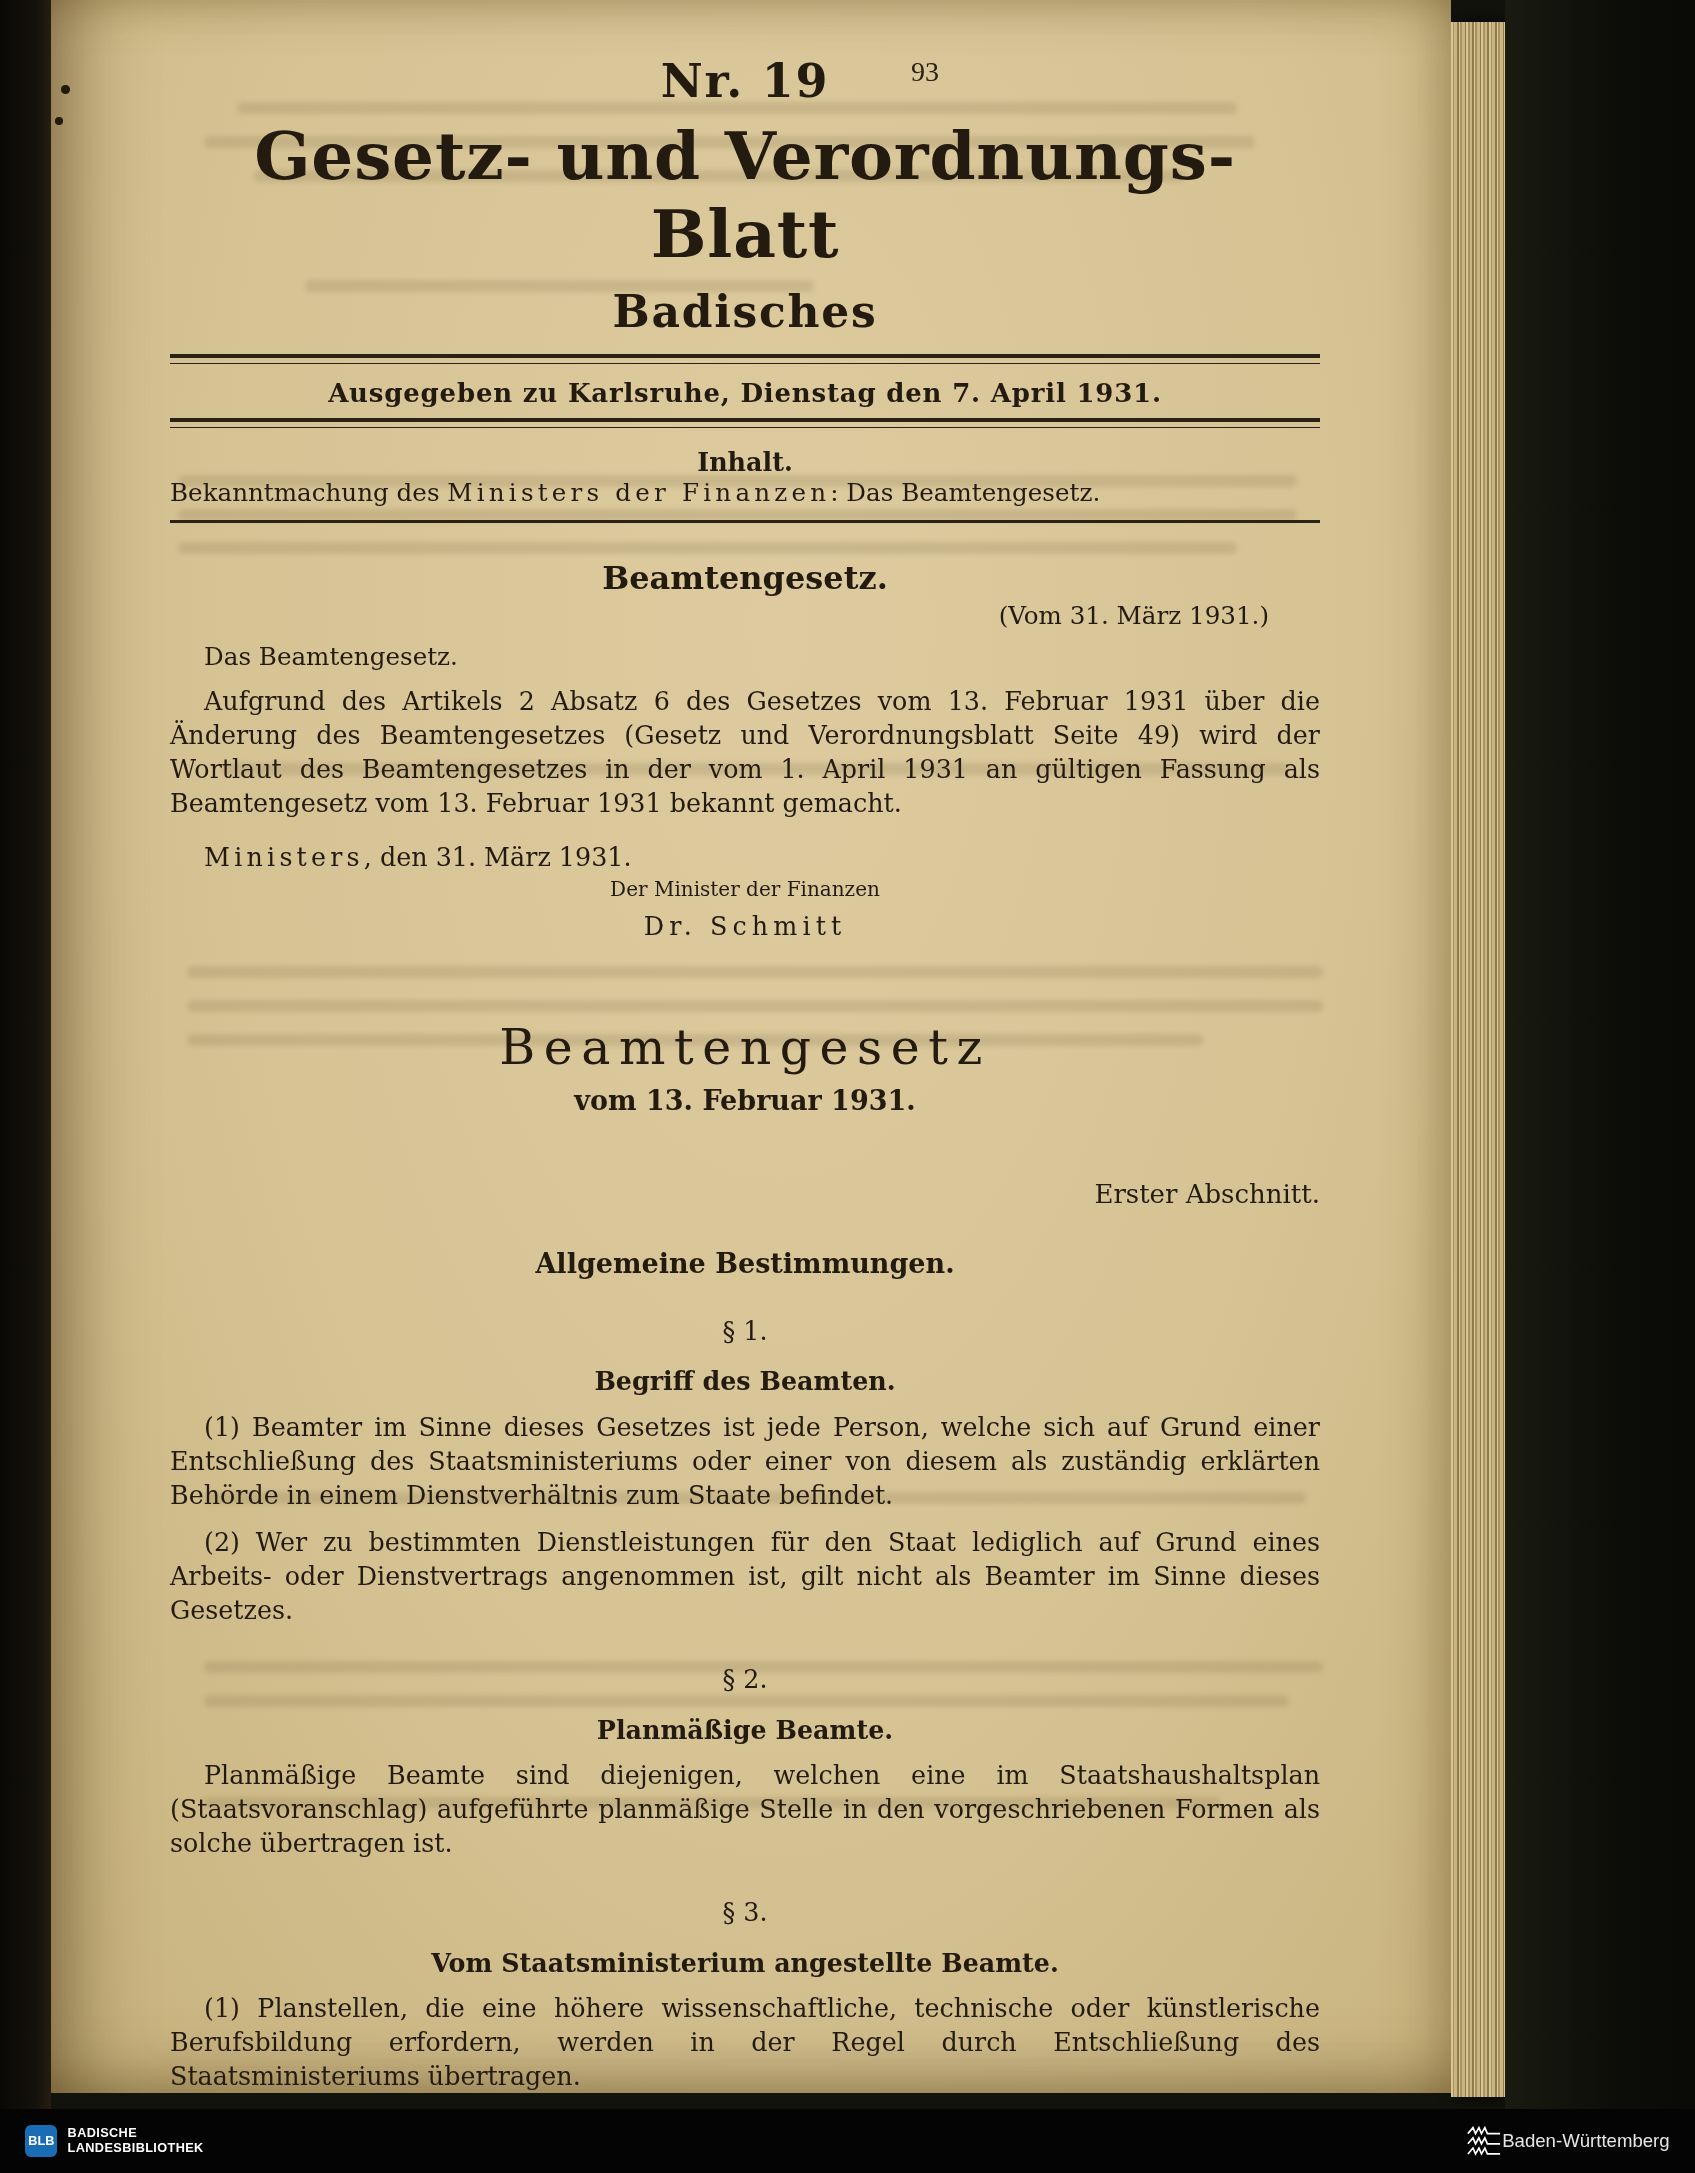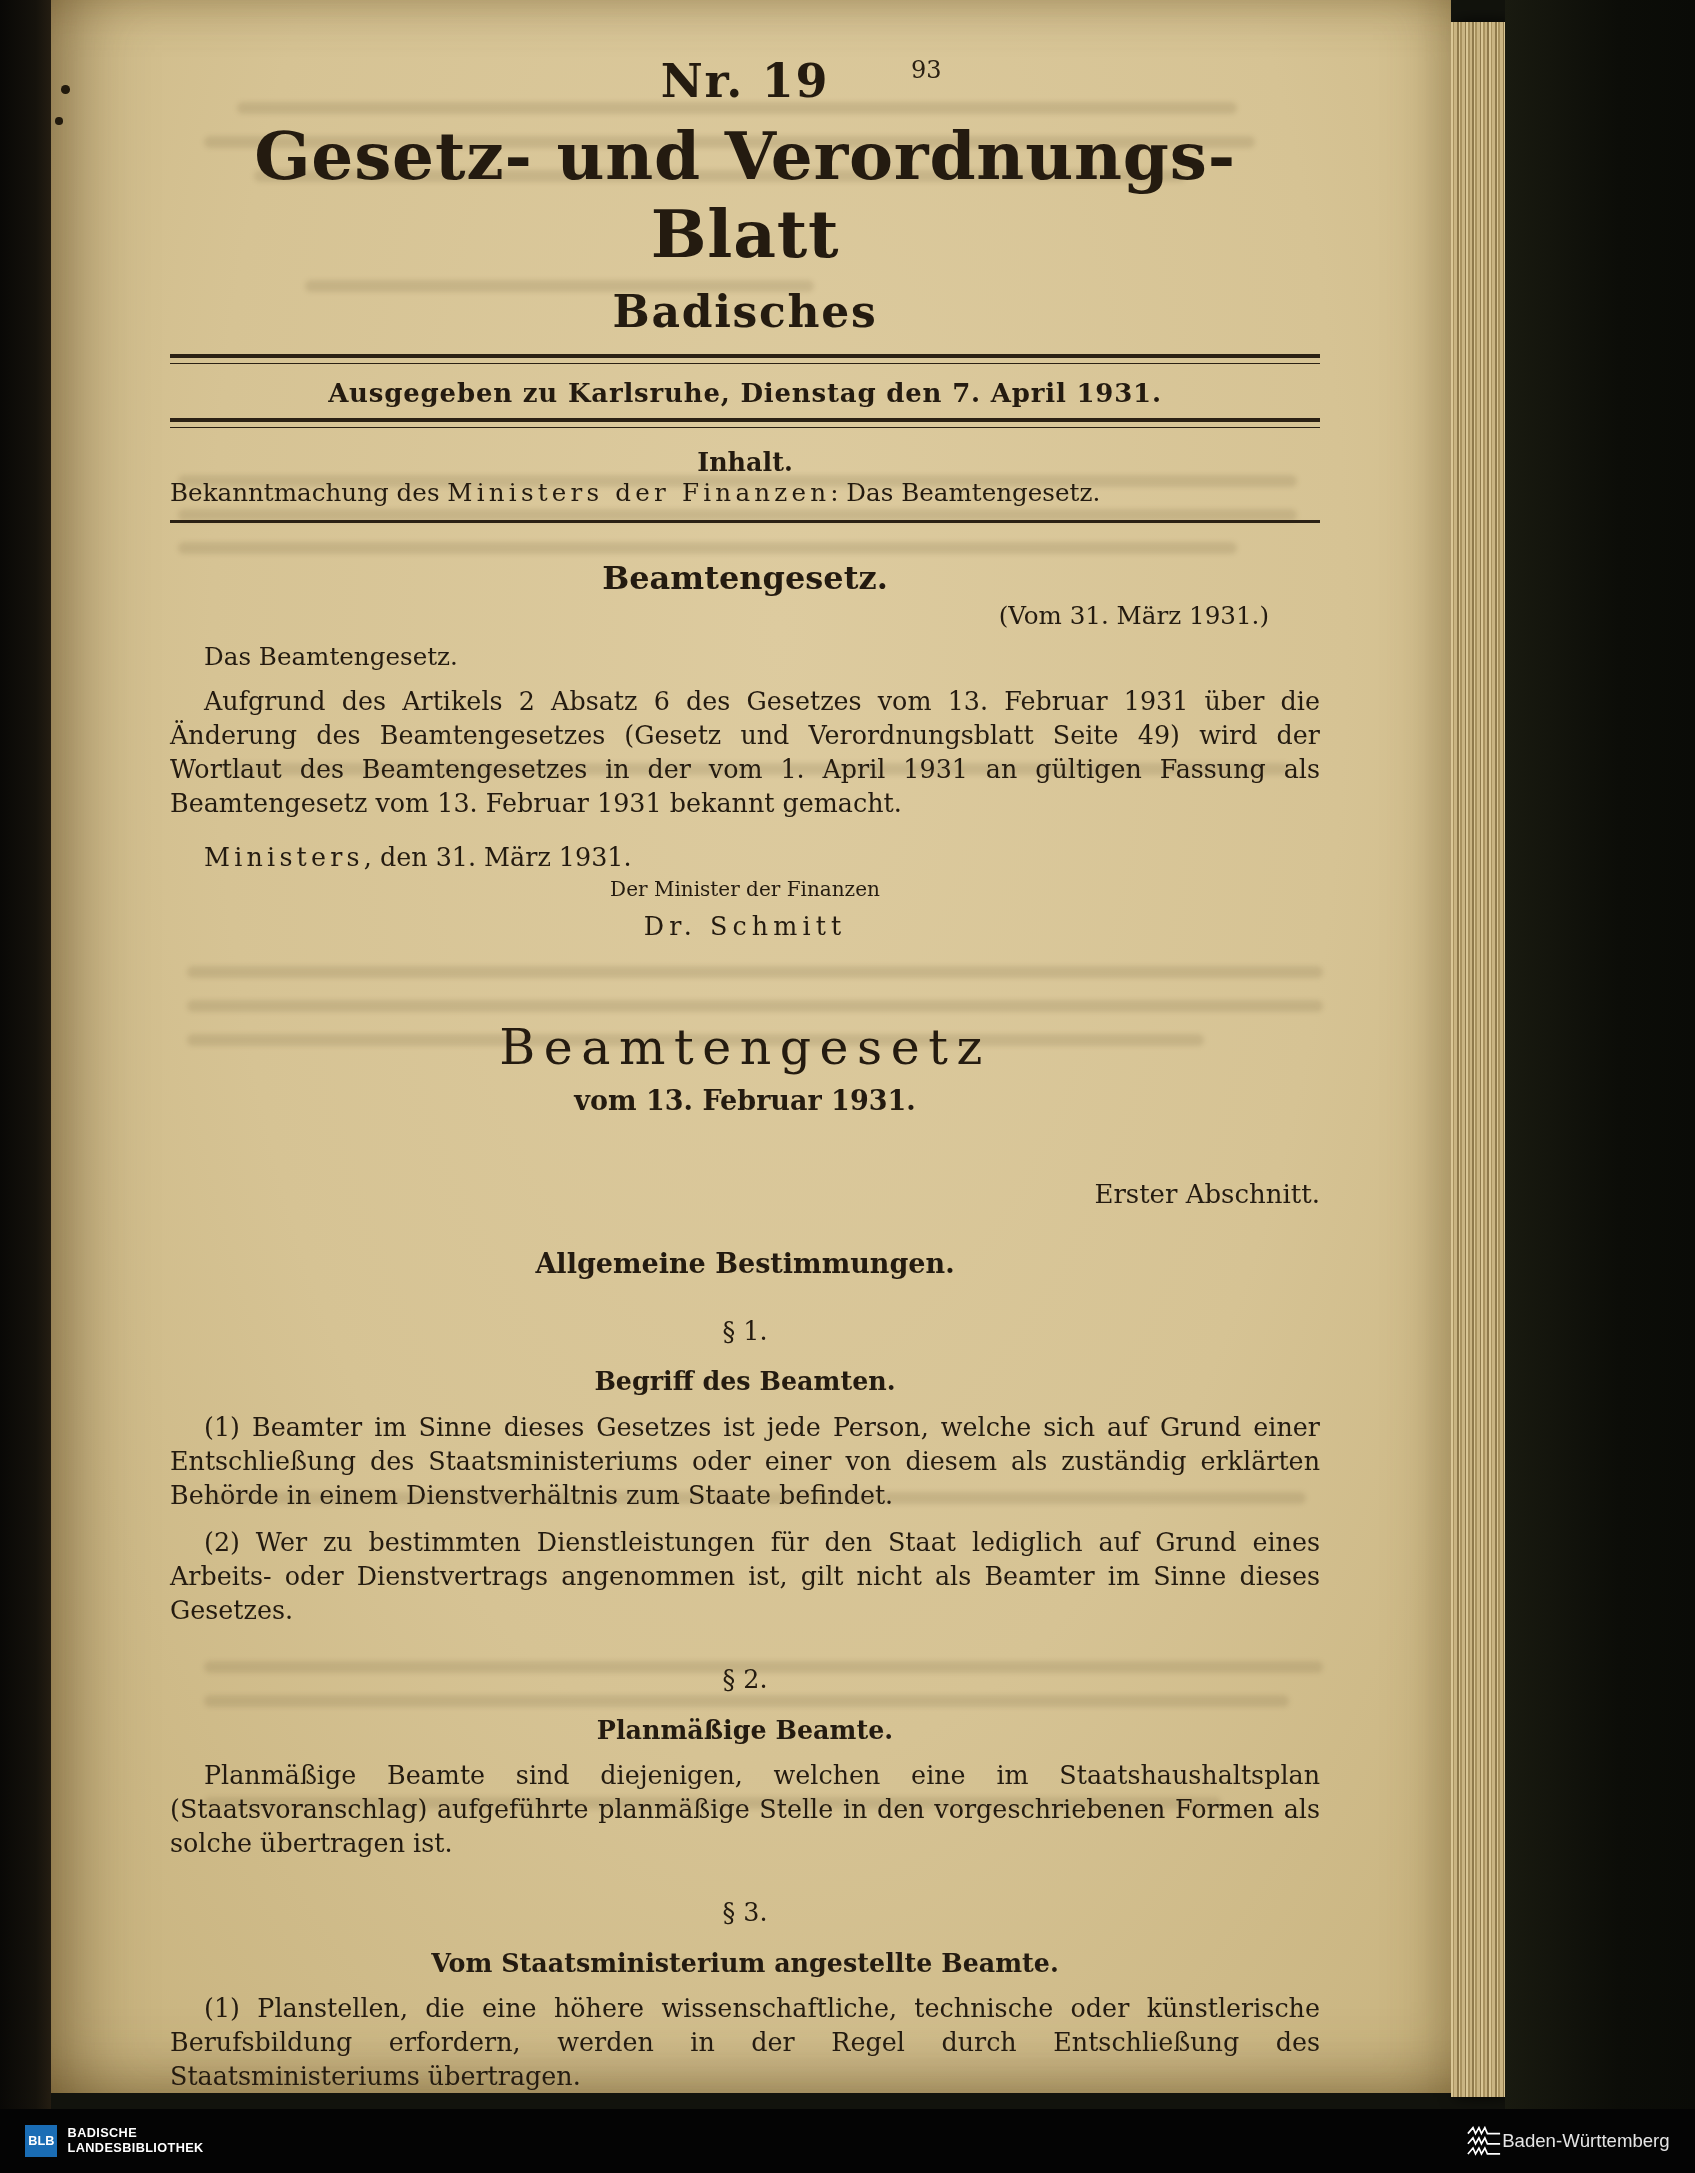--- a/index.html
+++ b/index.html
@@ -41,21 +41,21 @@
     position:absolute;height:12px;border-radius:6px;
     background:rgba(104,86,48,0.16);filter:blur(2.5px);
   }
   
   .content{
     position:relative;z-index:2;
     padding:54px 131px 0 119px;
     color:#241b10;
   }
   .pageno{
-    position:absolute;left:860px;top:56px;font-size:24px;z-index:3;color:#2a2013;
+    position:absolute;left:860px;top:56px;font-size:28px;z-index:3;color:#2a2013;font-family:Liberation Serif, serif;
   }
   .center{text-align:center;}
 
   .issue-no{font-size:46px;font-weight:bold;letter-spacing:1.7px;}
   .region{font-size:44px;font-weight:bold;margin-top:13.6px;letter-spacing:1.7px;}
   .main-title{font-size:66px;font-weight:bold;margin-top:8.5px;letter-spacing:0.8px;}
 
   .rule-double{border-top:4.2px solid #2b2114;border-bottom:1.7px solid #2b2114;height:5.1px;margin-top:17px;}
   .rule-double.below{margin-top:10.2px;}
   .dateline{font-size:26px;font-weight:bold;margin-top:13.6px;letter-spacing:0.8px;}
@@ -83,21 +83,21 @@
 
   
   .footer{
     position:absolute;left:0;bottom:0;width:1695px;height:64px;
     background:#040404;display:flex;align-items:center;justify-content:space-between;
     padding:0 25.4px;box-sizing:border-box;z-index:5;
     font-family:"Liberation Sans", sans-serif;
   }
   .blb{display:flex;align-items:center;gap:10.2px;}
   .blb-box{
-    width:32px;height:32px;border-radius:0;background:#1a6db5;
+    width:32px;height:32px;border-radius:6px;background:#1a6db5;
     color:#fff;font-weight:bold;font-size:12.7px;display:flex;align-items:center;justify-content:center;
   }
   .blb-text{color:#fff;font-size:12.7px;font-weight:bold;line-height:15.3px;letter-spacing:0.4px;}
   .bw{display:flex;align-items:center;gap:0;color:#e5e5e5;font-size:18.6px;}
   .bw svg{display:block;}
 </style>
 </head>
 <body>
 
 <div class="left-edge"></div>

